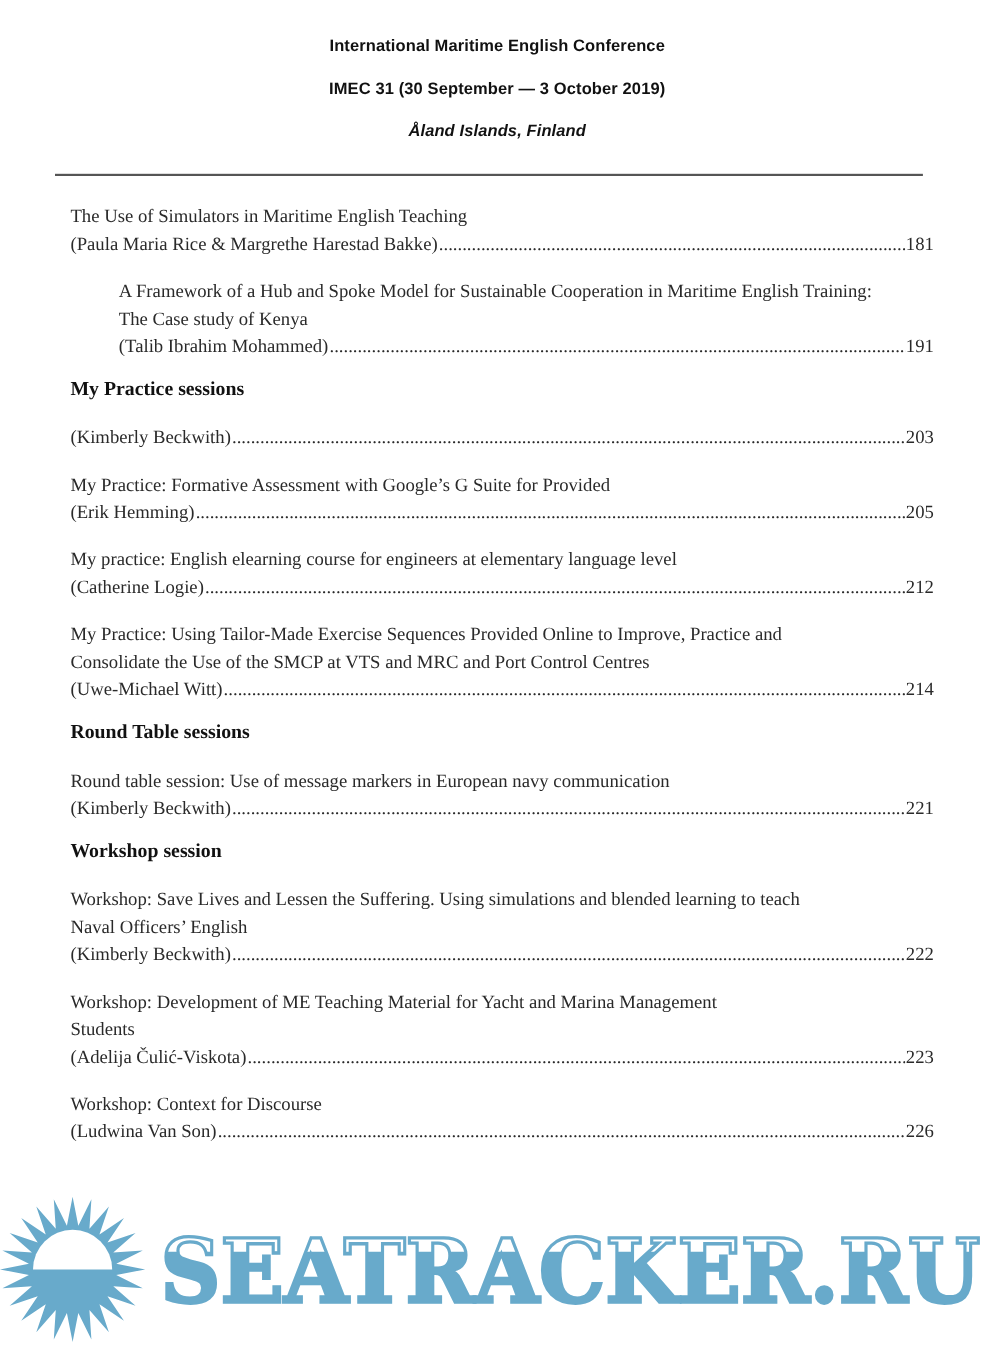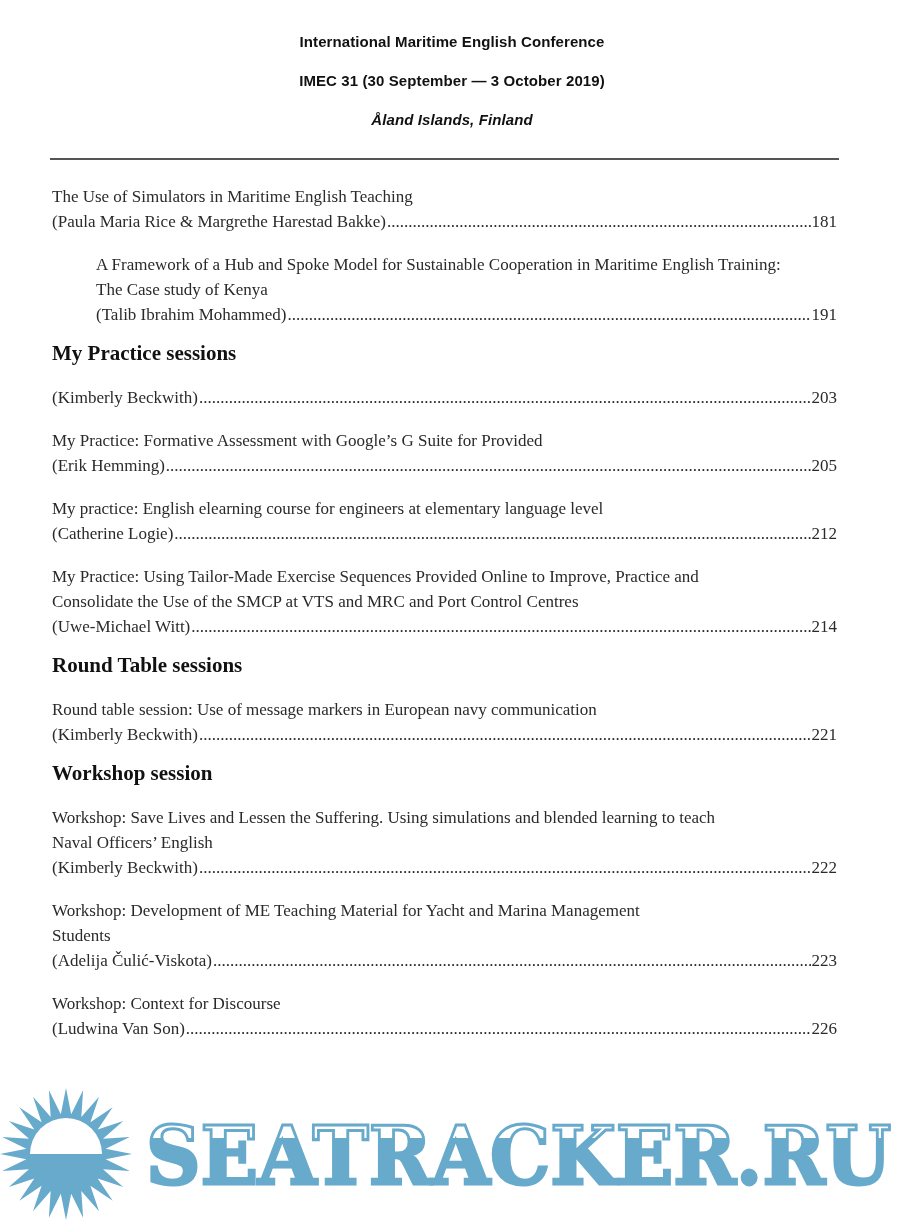--- a/index.html
+++ b/index.html
@@ -11,36 +11,36 @@
     position: absolute; left: 0; top: 22px; width: 904px; text-align: center;
     font-family: "Liberation Sans", sans-serif; font-weight: bold; color: #111;
   }
   .header .line { font-size: 15px; line-height: 39px; letter-spacing: 0.1px; }
   .header .line.italic { font-style: italic; }
   .rule {
     position: absolute; left: 50px; top: 158px; width: 789px; height: 0;
     border-top: 2px solid #555;
   }
   .toc {
-    position: absolute; left: 52px; top: 184px; width: 785px;
+    position: absolute; left: 64px; top: 184px; width: 785px;
     font-size: 17px; line-height: 25px; color: #2a2a2a;
   }
   .entry { margin-bottom: 18px; }
   .entry .title { display: block; }
   .entry .author-line { display: flex; align-items: baseline; white-space: nowrap; }
   .entry .author-line .author { }
   .entry .author-line .dots {
     flex: 1; overflow: hidden; margin: 0 1px;
   }
   .entry .author-line .dots::after {
     content: "........................................................................................................................................................................................................................................................";
     letter-spacing: 0px;
   }
   .section-head {
-    font-weight: bold; font-size: 21px; line-height: 28px; color: #111;
+    font-weight: bold; font-size: 18px; line-height: 28px; color: #111;
     margin: 6px 0 18px 0;
   }
   .watermark {
     position: absolute; left: 0; top: 1080px; width: 904px; height: 144px;
   }
 </style>
 </head>
 <body>
 
 <div class="header">

